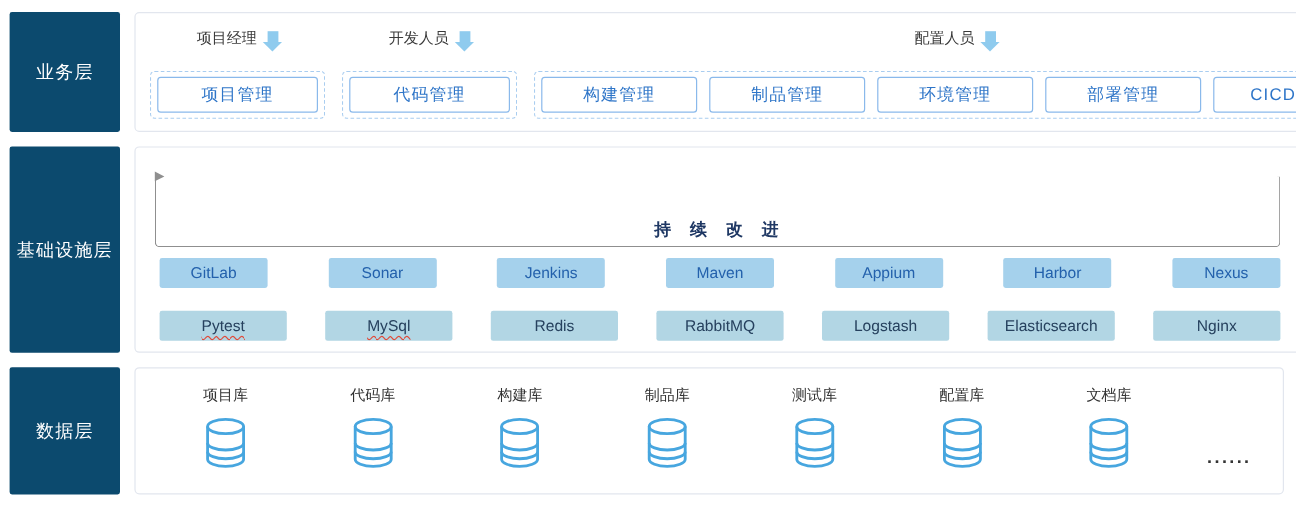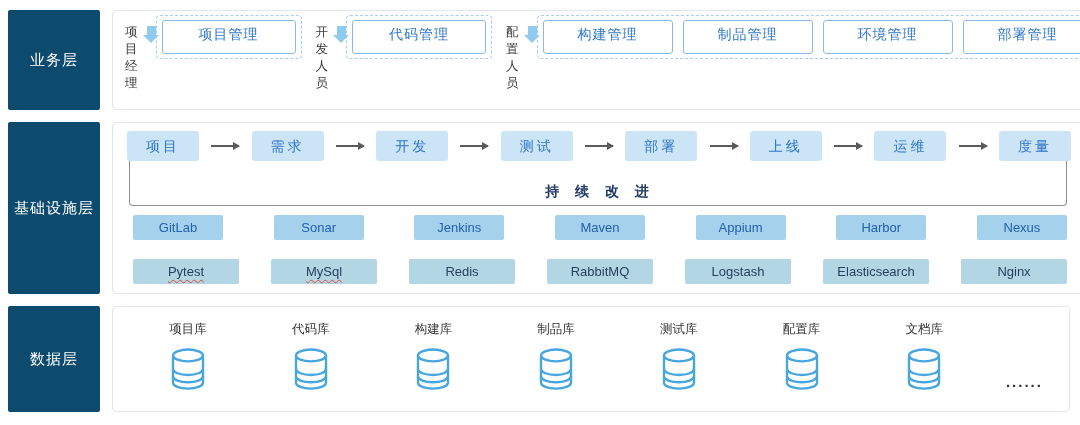--- a/index.html
+++ b/index.html
@@ -12,21 +12,21 @@
   .row-data { top:306px; height:106px; }
 
   .layer-label { width:92px; flex:none; background:#0c4a6e; color:#fff; border-radius:2px;
                  display:flex; align-items:center; justify-content:center;
                  font-size:15px; letter-spacing:1px; }
   .layer-content { flex:1; margin-left:12px; background:#fff; border:1px solid #E2E6EE;
                    border-radius:4px; box-sizing:border-box; }
 
   
   .biz-content { display:flex; padding:4px 10px 0 12px; gap:14px; }
-  .biz-group { display:flex; flex-direction:row; }
+  .biz-group { display:flex; flex-direction:column; }
   .biz-group.wide { flex:1; }
   .role-line { display:flex; justify-content:center; align-items:flex-start; gap:9px; height:44px; padding-top:8px; box-sizing:border-box; }
   .role-label { font-size:12.5px; color:#3a3a3a; padding-top:1px; }
   .arrow-down { width:9px; height:9px; background:#8FCBEE; position:relative; margin-top:3px; flex:none; }
   .arrow-down::after { content:""; position:absolute; top:9px; left:-4px; width:0; height:0;
                        border-left:8.5px solid transparent; border-right:8.5px solid transparent;
                        border-top:8px solid #8FCBEE; }
   .dash-box { border:1.5px dashed #A9CDF0; border-radius:4px; padding:4px 5px;
               display:flex; gap:10px; justify-content:space-between; }
   .mgmt-btn { background:#fff; border:1px solid #8AB9EB; border-radius:3px; color:#2E75C8;
@@ -113,37 +113,20 @@
       </div>
     </div>
   </div>
 
   <div class="layer-row row-infra">
     <div class="layer-label">基础设施层</div>
     <div class="layer-content">
 
       <div class="flow-wrap">
         <div class="loop"></div>
-        <div class="flow-line">
-          <div class="flow-box">项目</div>
-          <span class="flow-arrow"></span>
-          <div class="flow-box">需求</div>
-          <span class="flow-arrow"></span>
-          <div class="flow-box">开发</div>
-          <span class="flow-arrow"></span>
-          <div class="flow-box">测试</div>
-          <span class="flow-arrow"></span>
-          <div class="flow-box">部署</div>
-          <span class="flow-arrow"></span>
-          <div class="flow-box">上线</div>
-          <span class="flow-arrow"></span>
-          <div class="flow-box">运维</div>
-          <span class="flow-arrow"></span>
-          <div class="flow-box">度量</div>
-        </div>
         <div class="loop-label">持 续 改 进</div>
       </div>
 
       <div class="tools-row r1">
         <div class="tool">GitLab</div>
         <div class="tool">Sonar</div>
         <div class="tool">Jenkins</div>
         <div class="tool">Maven</div>
         <div class="tool">Appium</div>
         <div class="tool">Harbor</div>

